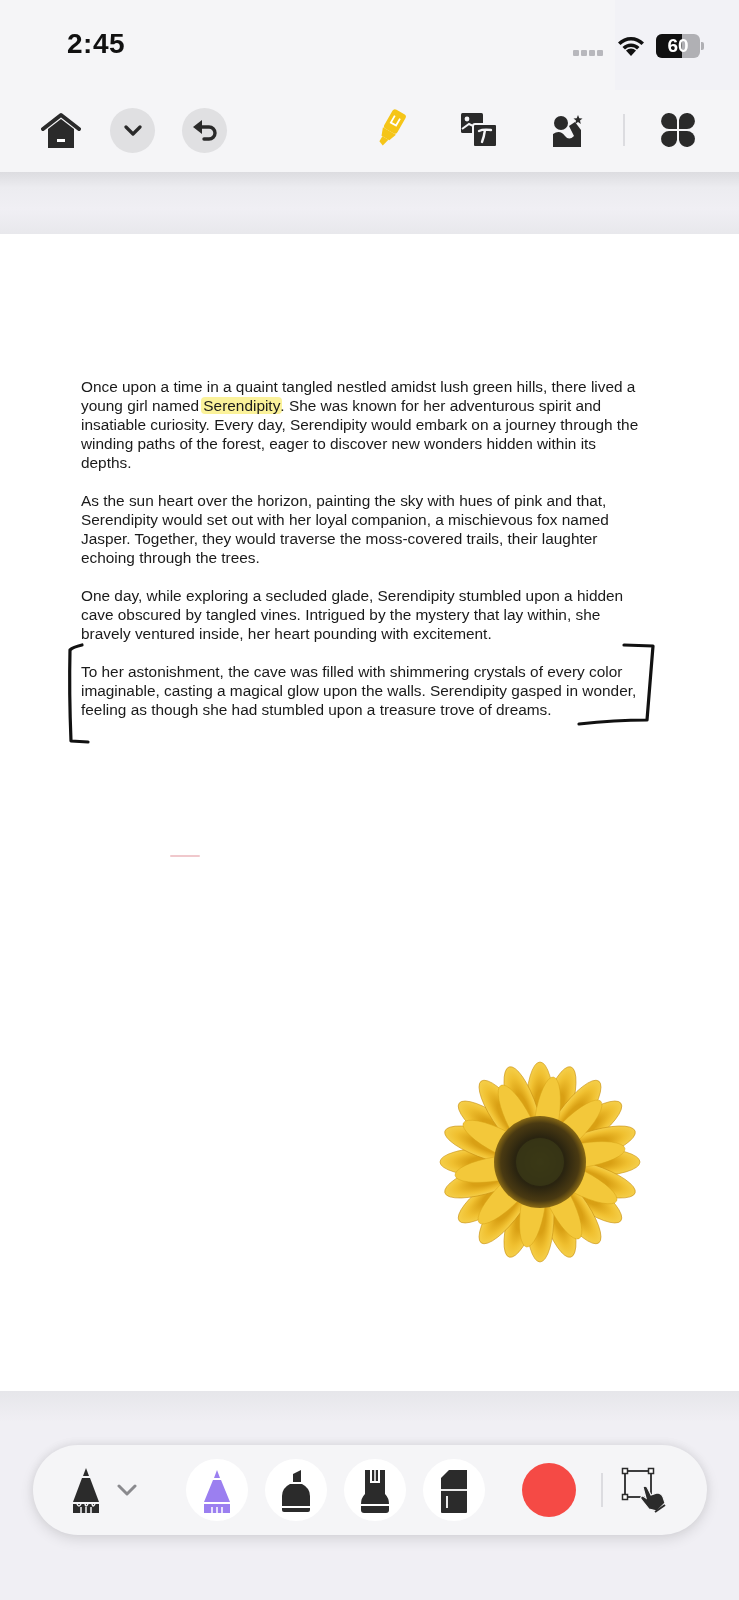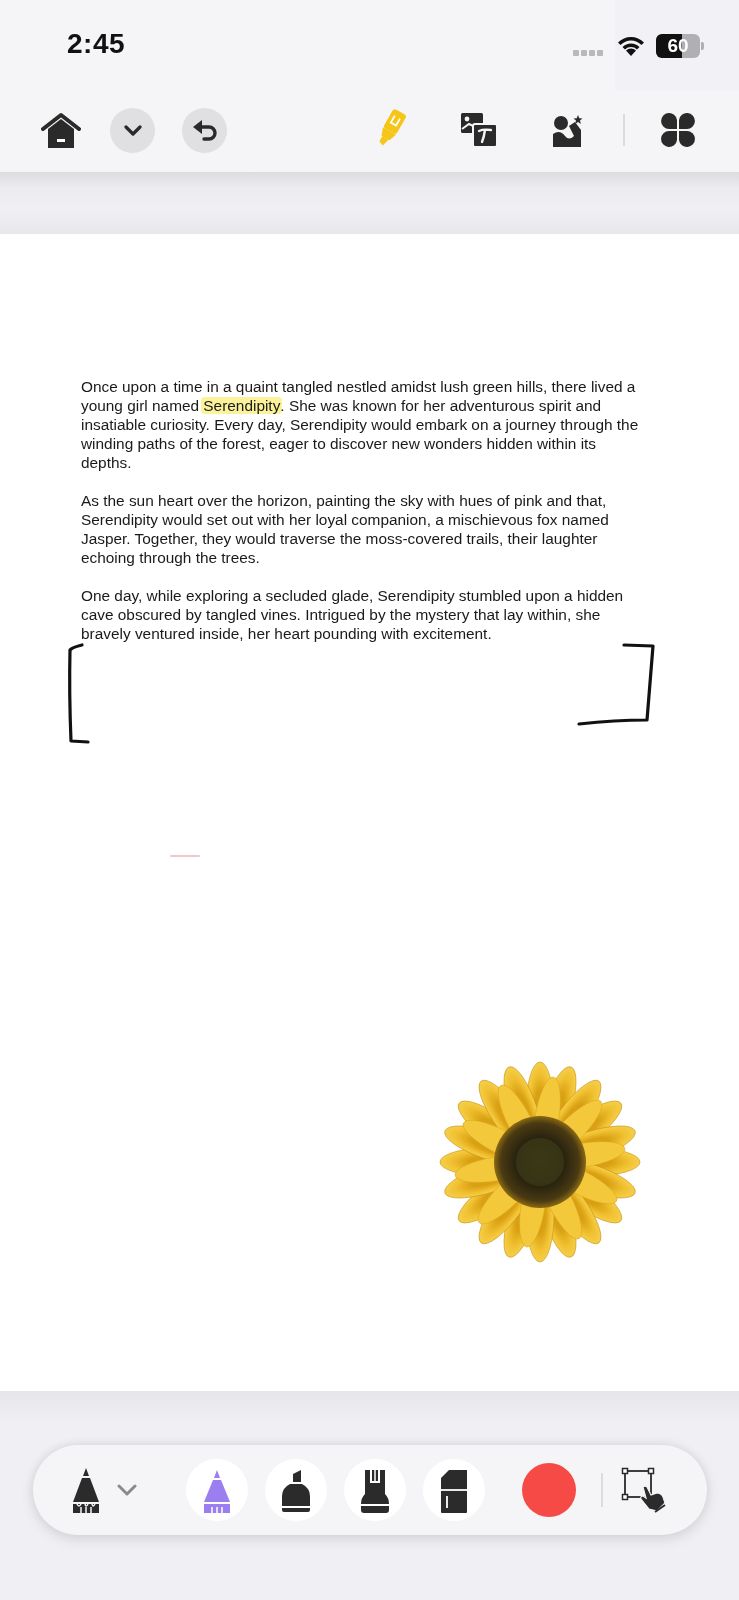--- a/index.html
+++ b/index.html
@@ -120,20 +120,21 @@
   </div>
 </div>
 
 <div class="gap-band"></div>
 
 <div class="page">
   <div class="doc-text">
     <p><span>Once upon a time in a quaint tangled nestled amidst lush green hills, there lived a young girl named </span><span class="hl">Serendipity</span><span>. She was known for her adventurous spirit and insatiable curiosity. Every day, Serendipity would embark on a journey through the winding paths of the forest, eager to discover new wonders hidden within its depths.</span></p>
     <p><span>As the sun heart </span><span class="ul-red">over the horizon</span><span>, painting the sky with hues of pink and that, Serendipity would set out with her loyal companion, a mischievous fox named Jasper. Together, they would traverse the moss-covered trails, their laughter echoing through the trees.</span></p>
     <p>One day, while exploring a secluded glade, Serendipity stumbled upon a hidden cave obscured by tangled vines. Intrigued by the mystery that lay within, she bravely ventured inside, her heart pounding with excitement.</p>
+    <p>To her astonishment, the cave was filled with shimmering crystals of every color imaginable, casting a magical glow upon the walls. Serendipity gasped in wonder, feeling as though she had stumbled upon a treasure trove of dreams.</p>
   </div>
 
   <svg class="bracket" style="left:62px;top:408px;" width="32" height="104" viewBox="0 0 32 104">
     <path d="M20 3 Q11 5 8 8 Q7 50 9 99 L26 100" stroke="#111" stroke-width="3.2" fill="none" stroke-linecap="round" stroke-linejoin="round"></path>
   </svg>
   <svg class="bracket" style="left:575px;top:408px;" width="80" height="84" viewBox="0 0 80 84">
     <path d="M49 3 L78 4 Q75 40 72 78 Q40 78 4 82" stroke="#111" stroke-width="3.2" fill="none" stroke-linecap="round" stroke-linejoin="round"></path>
   </svg>
 
   <div class="stray-mark"></div>

